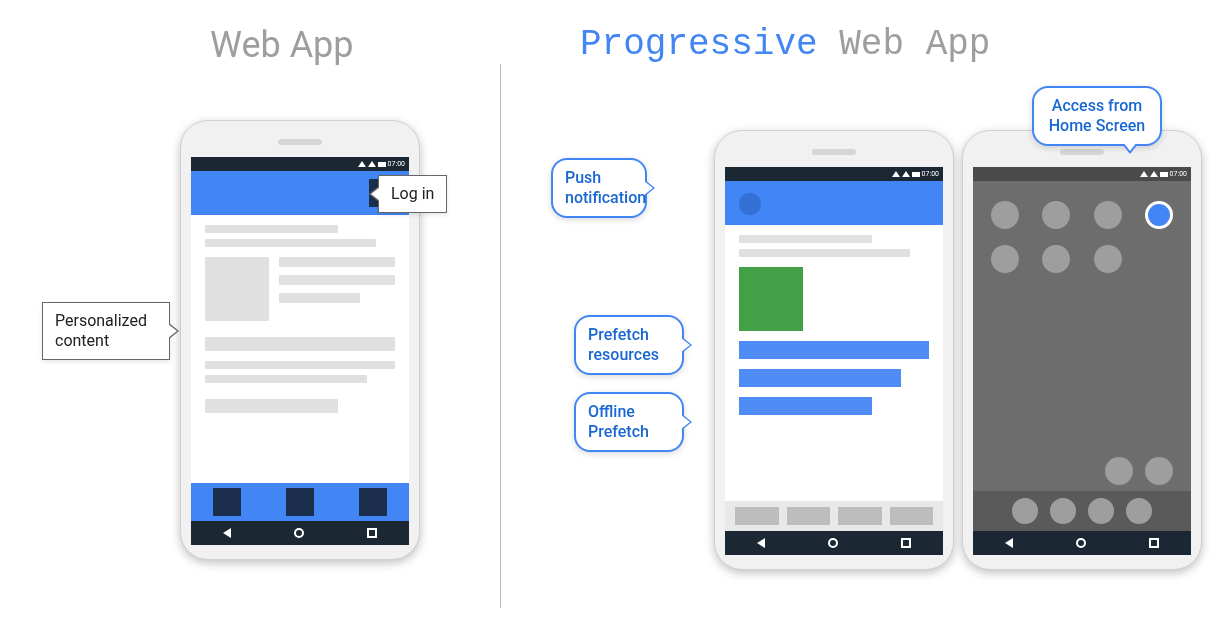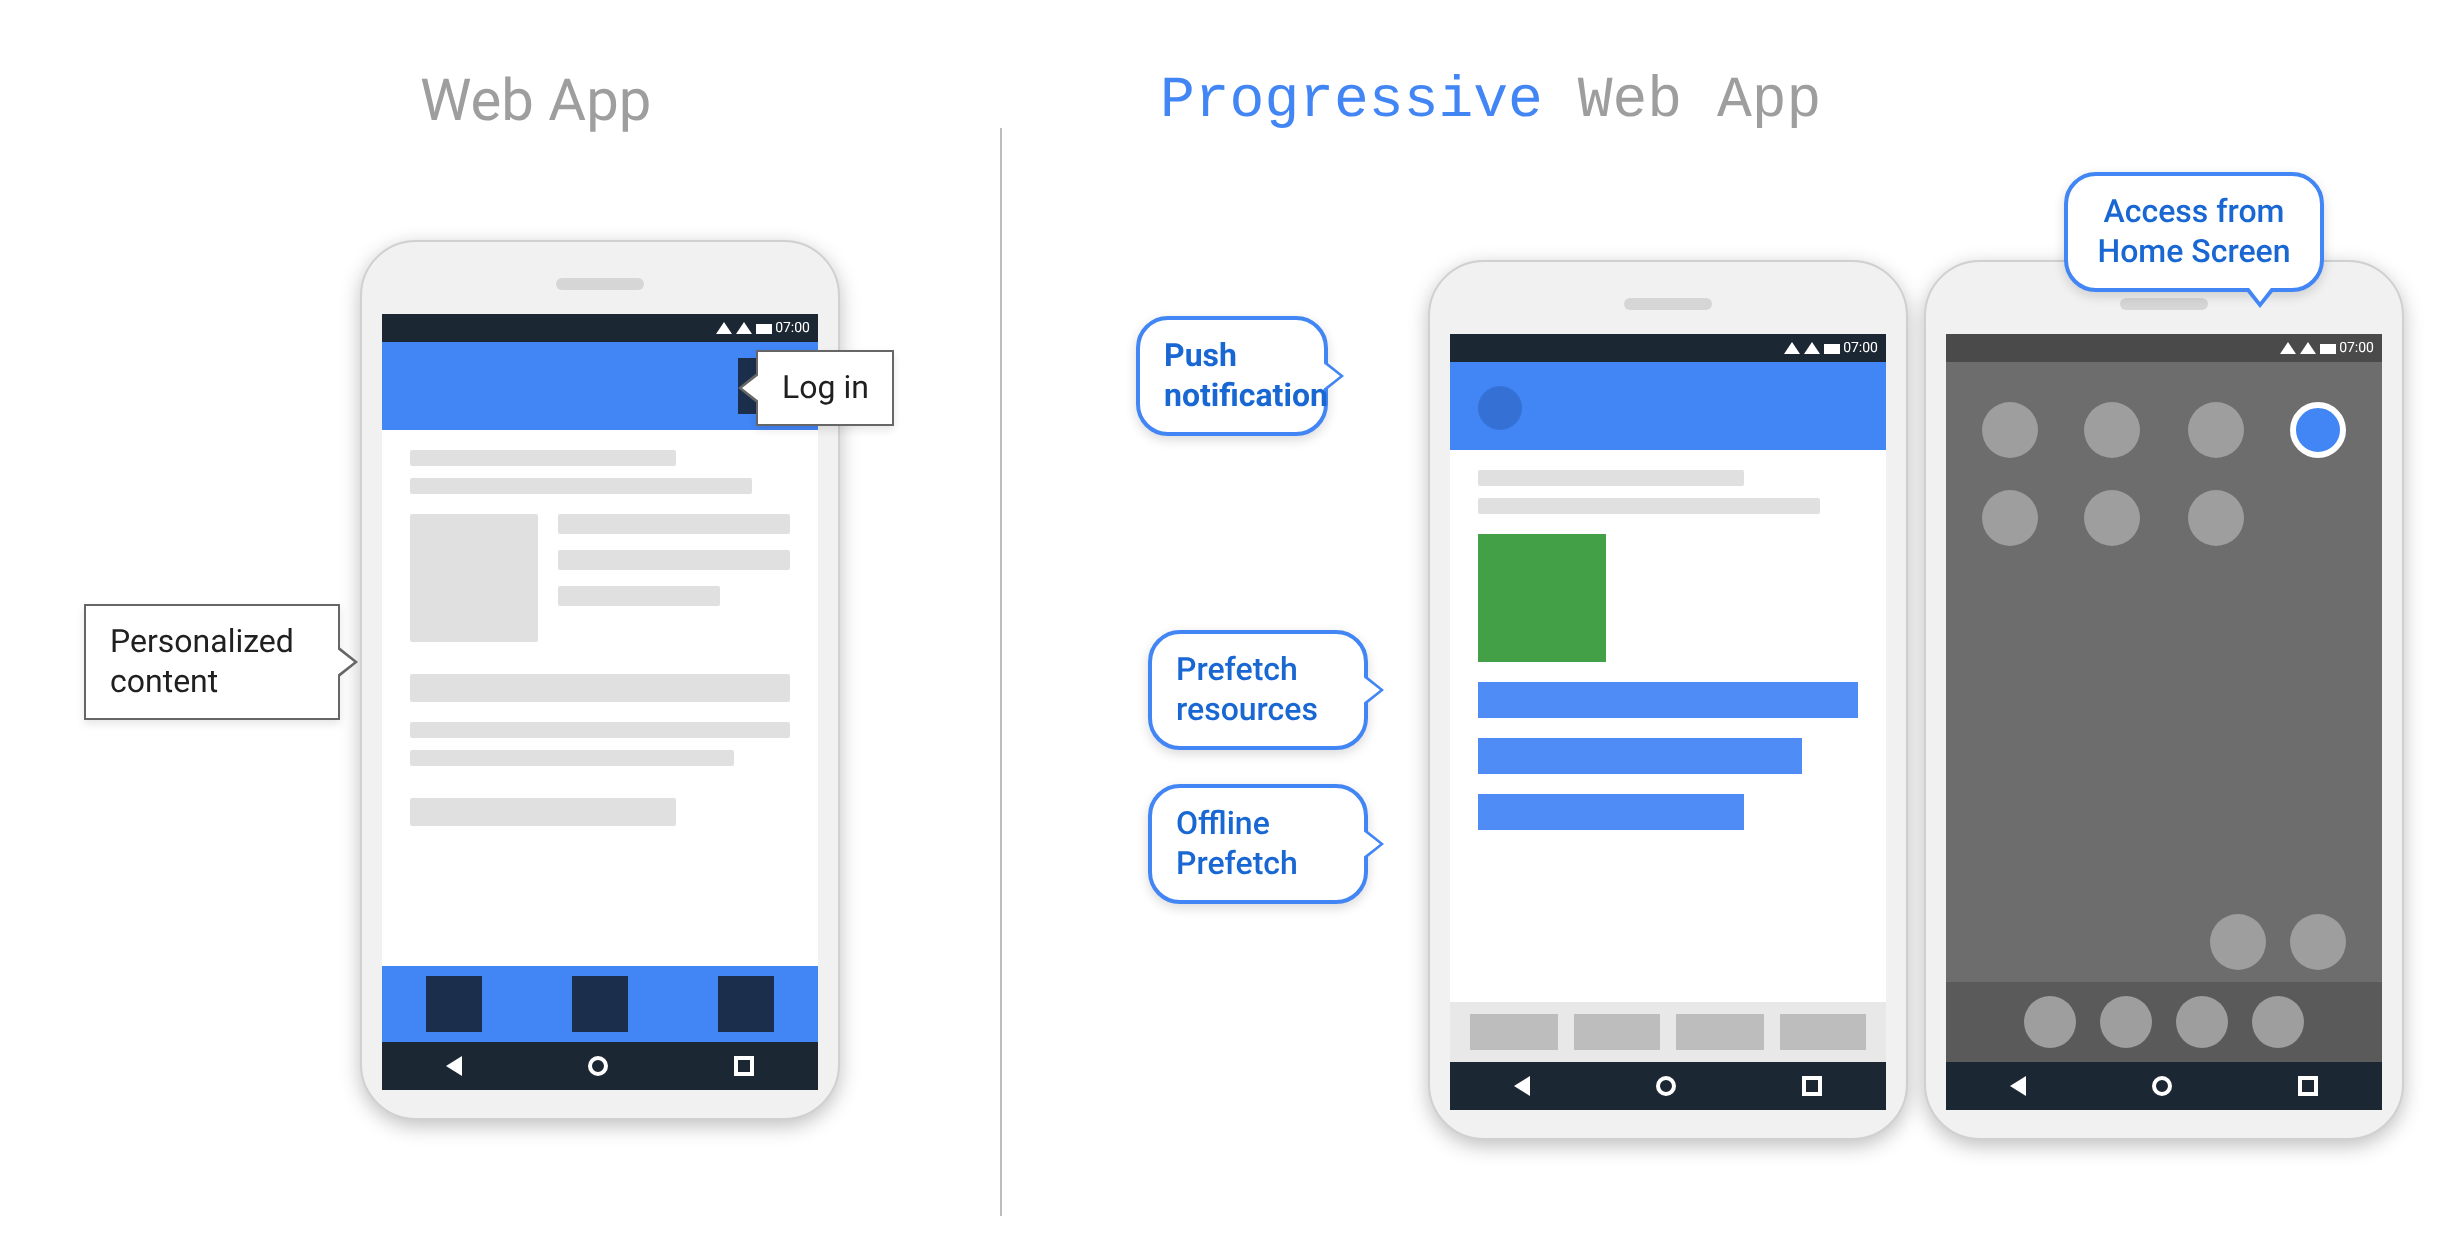--- a/index.html
+++ b/index.html
@@ -11,22 +11,22 @@
     position: relative;
     overflow: hidden;
   }
   .canvas {
     position: relative;
     width: 1220px;
     height: 628px;
   }
   .heading {
     position: absolute;
-    top: 34px;
-    font-size: 29px;
+    top: 24px;
+    font-size: 36px;
     font-weight: 400;
     color: #9e9e9e;
   }
   .heading .accent { color: #4285f4; font-weight: 500; }
   .divider {
     position: absolute;
     top: 64px;
     bottom: 20px;
     width: 1px;
     background: #bdbdbd;
@@ -308,21 +308,21 @@
         <div></div>
       </div>
       <div class="navbar">
         <div class="tri"></div>
         <div class="circ"></div>
         <div class="sq"></div>
       </div>
     </div>
   </div>
 
-  <div class="callout blue" style="left:568px; top:158px;width:96px;font-weight:bold;">
+  <div class="callout blue" style="left:551px; top:158px;width:96px;">
     <span>Push notification</span>
     <div class="tail tail-r"></div>
   </div>
   <div class="callout blue" style="left:574px; top:278px;width:110px;margin-top:37px;">
     <span>Prefetch resources</span>
     <div class="tail tail-r"></div>
   </div>
   <div class="callout blue" style="left:574px; top:392px;width:110px;">
     <span>Offline Prefetch</span>
     <div class="tail tail-r"></div>

